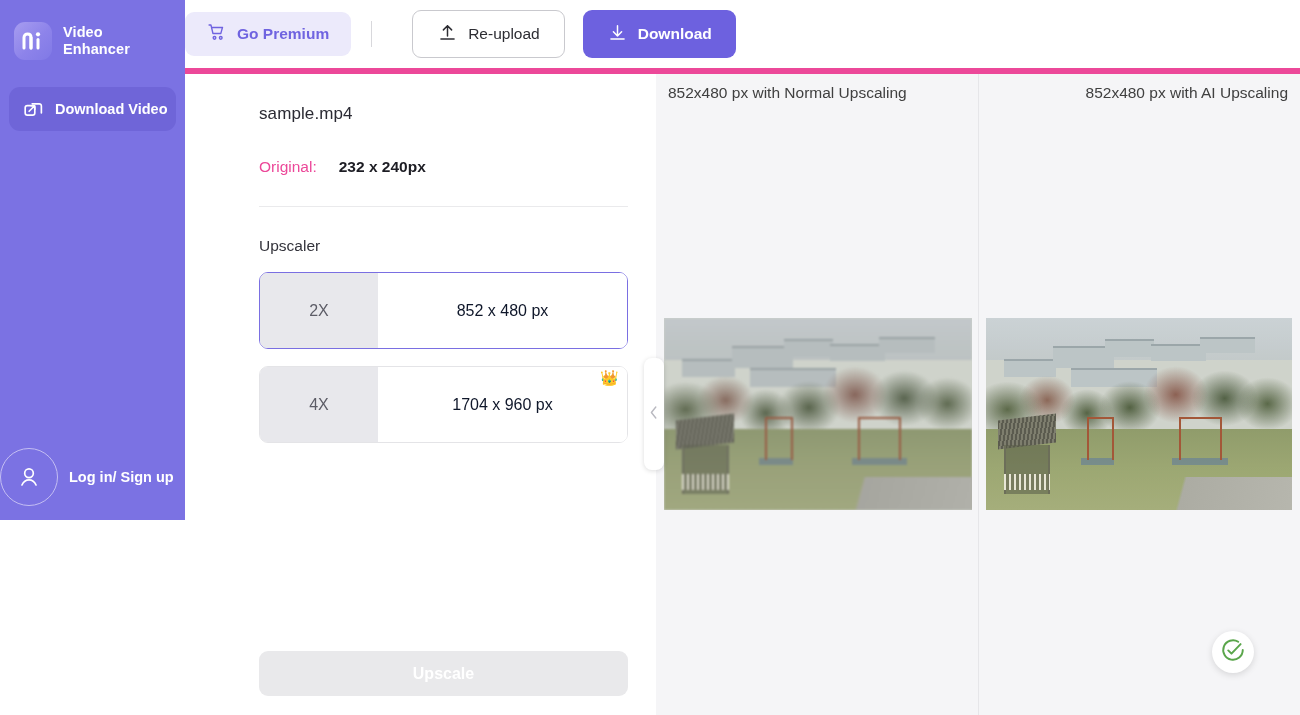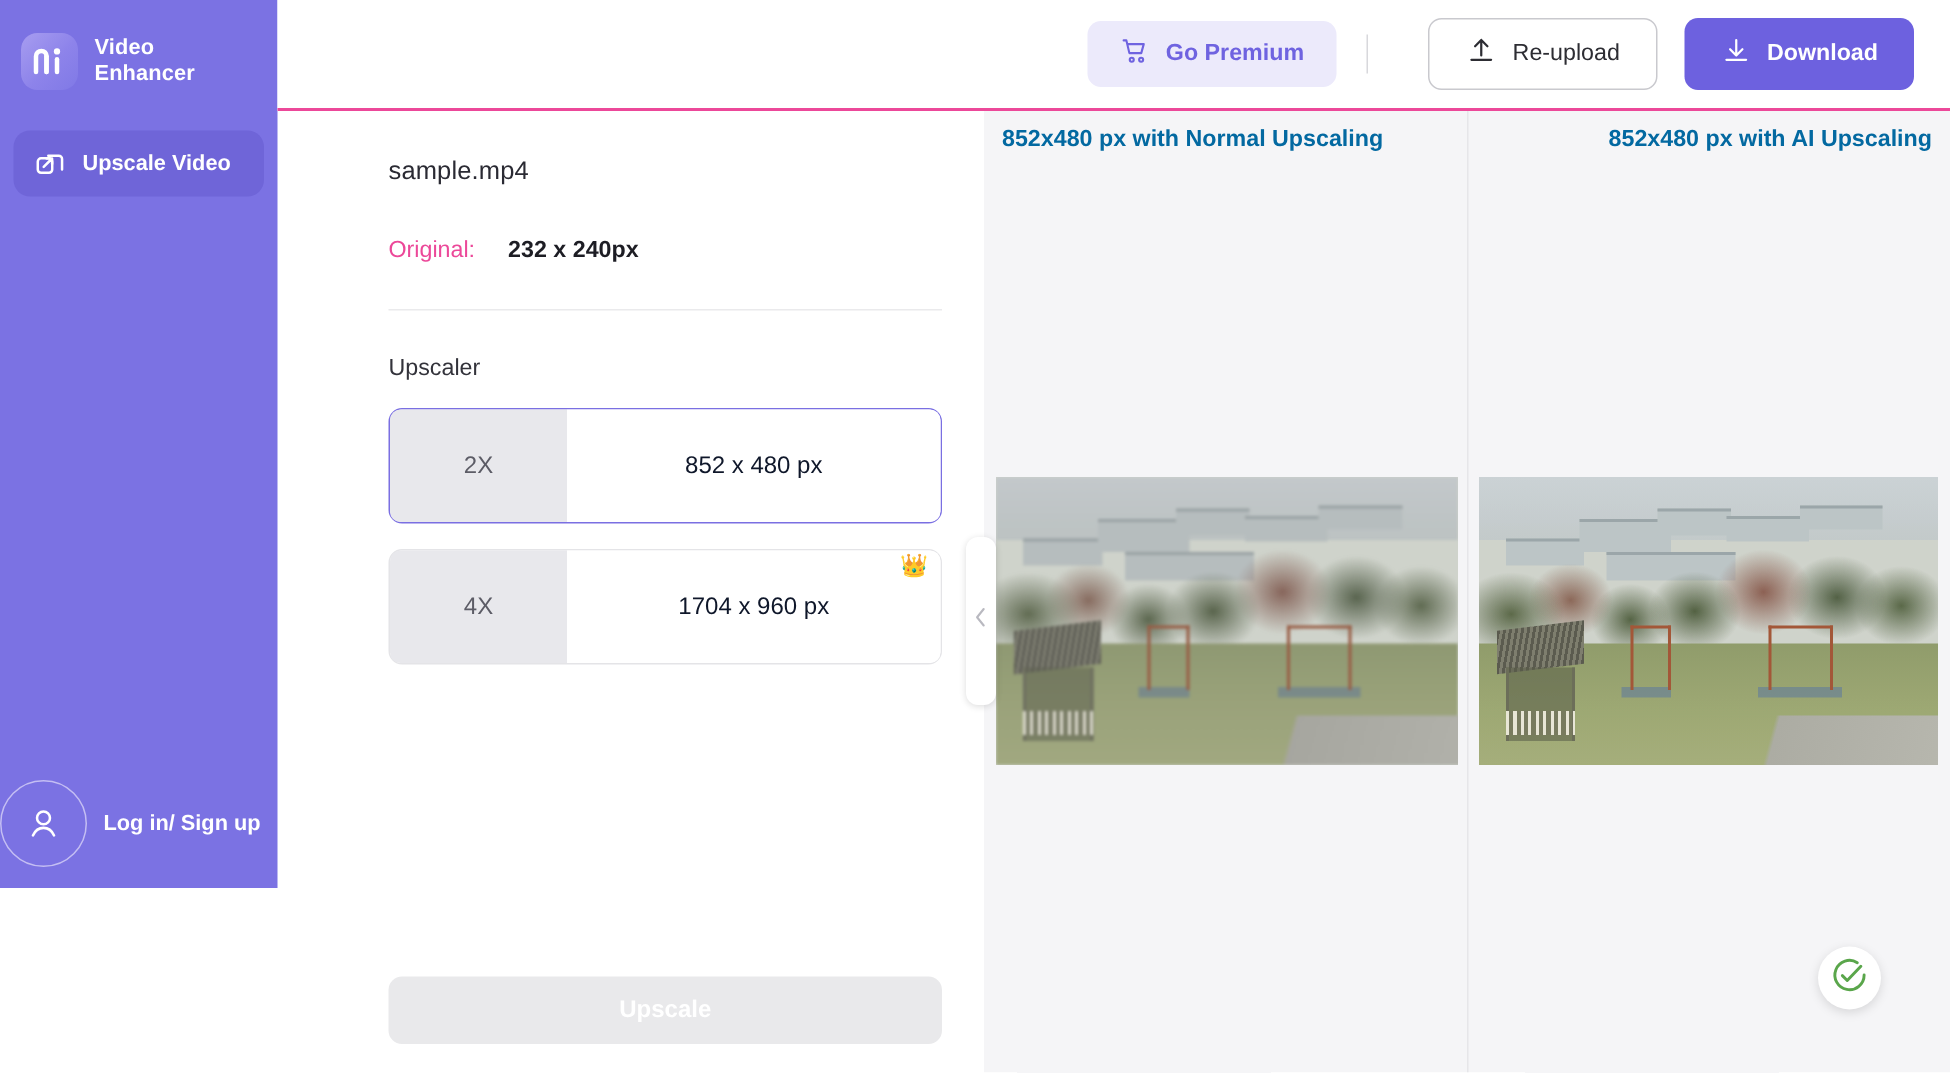--- a/index.html
+++ b/index.html
@@ -7,21 +7,21 @@
   html, body {
     width: 1300px; height: 715px;
     font-family: "Liberation Sans", sans-serif;
     background: #ffffff;
     overflow: hidden;
   }
   .app { position: relative; width: 1300px; height: 715px; display: flex; }
 
   
   .sidebar {
-    width: 185px; height: 592px;
+    width: 185px; height: 520px;
     background: #7b72e3;
     position: relative;
     flex: 0 0 185px;
   }
   .brand {
     display: flex; align-items: center;
     gap: 11px;
     padding: 22px 0 0 14px;
   }
   .brand-logo {
@@ -59,22 +59,22 @@
     display: flex; align-items: center; justify-content: center;
   }
   .login-label { color: #ffffff; font-size: 14.5px; font-weight: bold; }
 
   
   .main { flex: 1; height: 715px; position: relative; display: flex; flex-direction: column; }
 
   .topbar {
     height: 74px; flex: 0 0 74px;
     background: #ffffff;
-    border-bottom: 2px solid #ec4899;
-    display: flex; align-items: center; justify-content: flex-end;
+    border-bottom: 6px solid #ec4899;
+    display: flex; align-items: center; 
     padding-right: 24px; gap: 0;
   }
   .btn {
     display: inline-flex; align-items: center; justify-content: center;
     gap: 10px; cursor: pointer; white-space: nowrap;
     font-size: 15.5px;
   }
   .btn-premium {
     background: #eceafb; color: #6f63e0;
     height: 44px; border-radius: 9px; padding: 0 22px;
@@ -159,21 +159,21 @@
   
   .compare {
     flex: 1; position: relative; background: #f5f5f7;
     display: flex; min-width: 0;
   }
   .pane { flex: 1; position: relative; min-width: 0; display: flex; flex-direction: column; }
   .pane-left { border-right: 1px solid #e6e6e9; }
   .pane-header {
     height: 38px; flex: 0 0 38px;
     display: flex; align-items: center;
-    font-size: 15.5px; font-weight: bold; color: #0369a1;
+    font-size: 15.5px; font-weight: normal; color: #404040;
     white-space: nowrap;
   }
   .pane-left .pane-header { justify-content: flex-start; padding-left: 12px; }
   .pane-right .pane-header { justify-content: flex-end; padding-right: 12px; }
   .pane-body { flex: 1; position: relative; }
 
   .preview {
     position: absolute; top: 50%; transform: translateY(-50%);
     height: 192px;
     background: #cfd3cb;
@@ -281,21 +281,21 @@
 
     <nav class="nav">
       <div class="nav-item active">
         <span class="nav-icon">
           <svg width="21" height="21" viewBox="0 0 24 24" fill="none" aria-hidden="true">
             <rect x="2.5" y="7.5" width="11" height="11" rx="2.5" stroke="#ffffff" stroke-width="1.9"></rect>
             <path d="M10.5 5.5h8a2.5 2.5 0 0 1 2.5 2.5v8" stroke="#ffffff" stroke-width="1.9" stroke-linecap="round"></path>
             <path d="M7 14l6-6M9.2 7.7H13.4V11.9" stroke="#ffffff" stroke-width="1.9" stroke-linecap="round" stroke-linejoin="round"></path>
           </svg>
         </span>
-        <span class="nav-label">Upscale Video</span>
+        <span class="nav-label">Download Video</span>
       </div>
     </nav>
 
     <div class="sidebar-footer">
       <div class="avatar">
         <svg width="30" height="30" viewBox="0 0 32 32" fill="none" aria-hidden="true">
           <circle cx="16" cy="12" r="4.6" stroke="#ffffff" stroke-width="1.8"></circle>
           <path d="M8.5 24.5c1.6-3.6 4.3-5.4 7.5-5.4s5.9 1.8 7.5 5.4" stroke="#ffffff" stroke-width="1.8" stroke-linecap="round"></path>
         </svg>
       </div>

